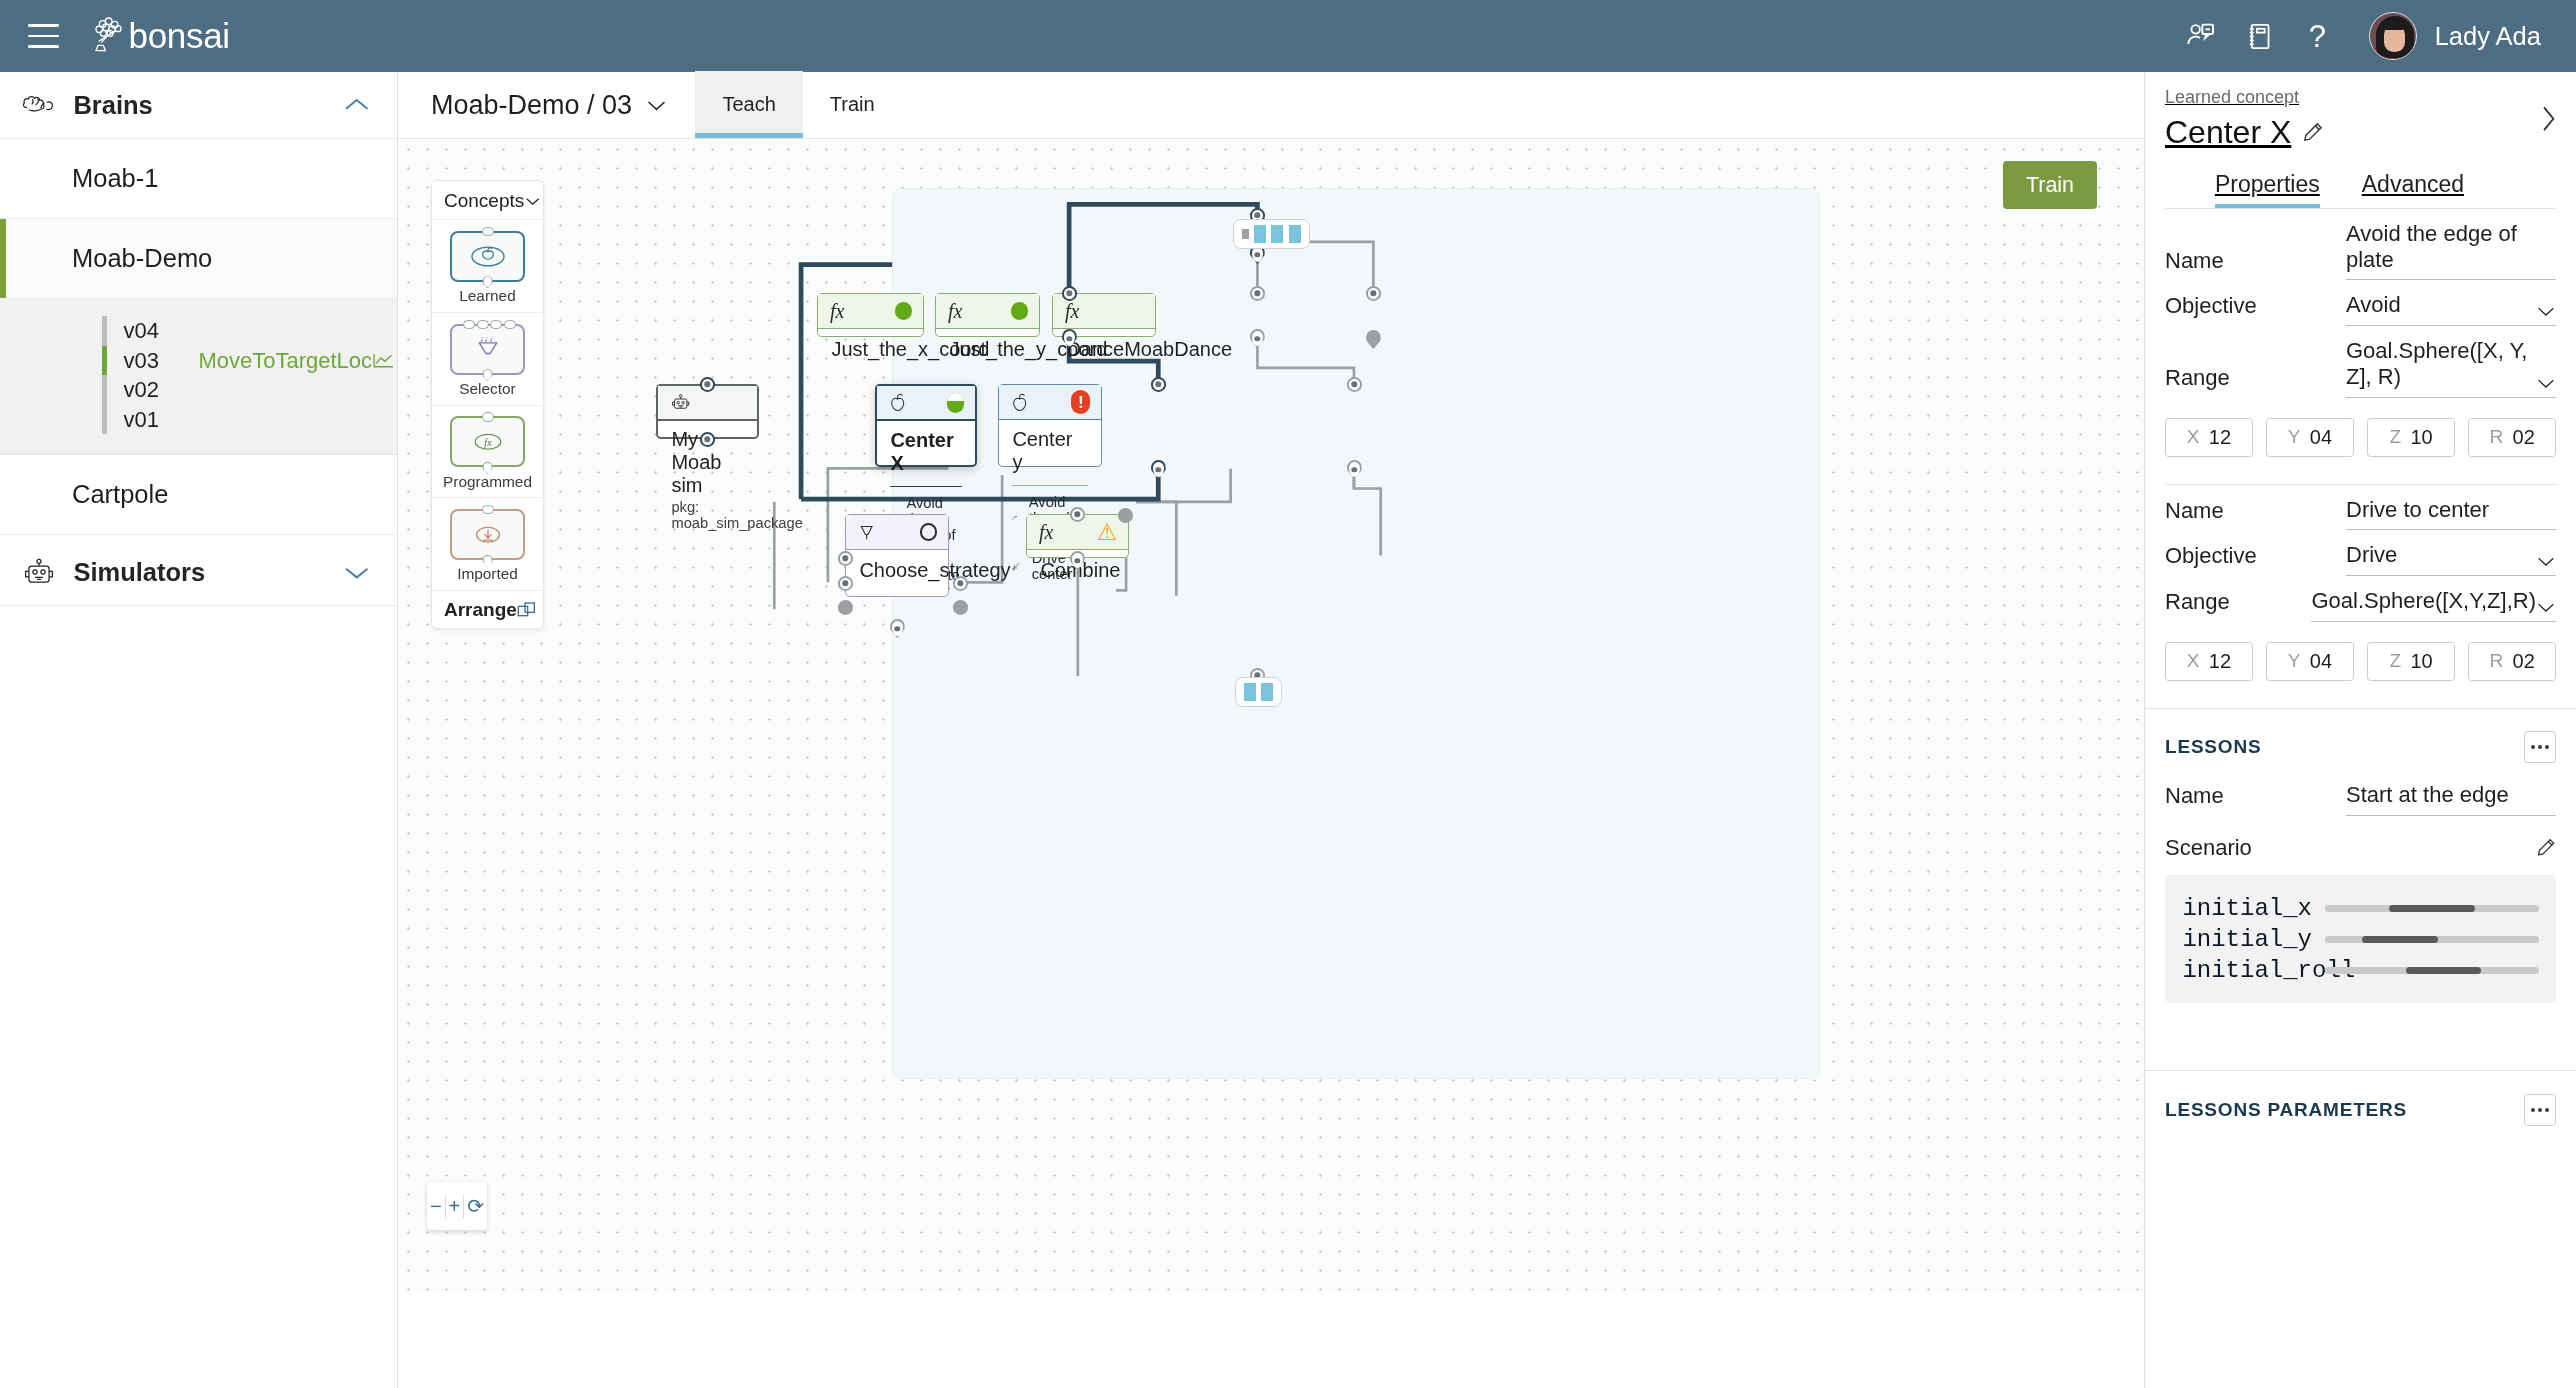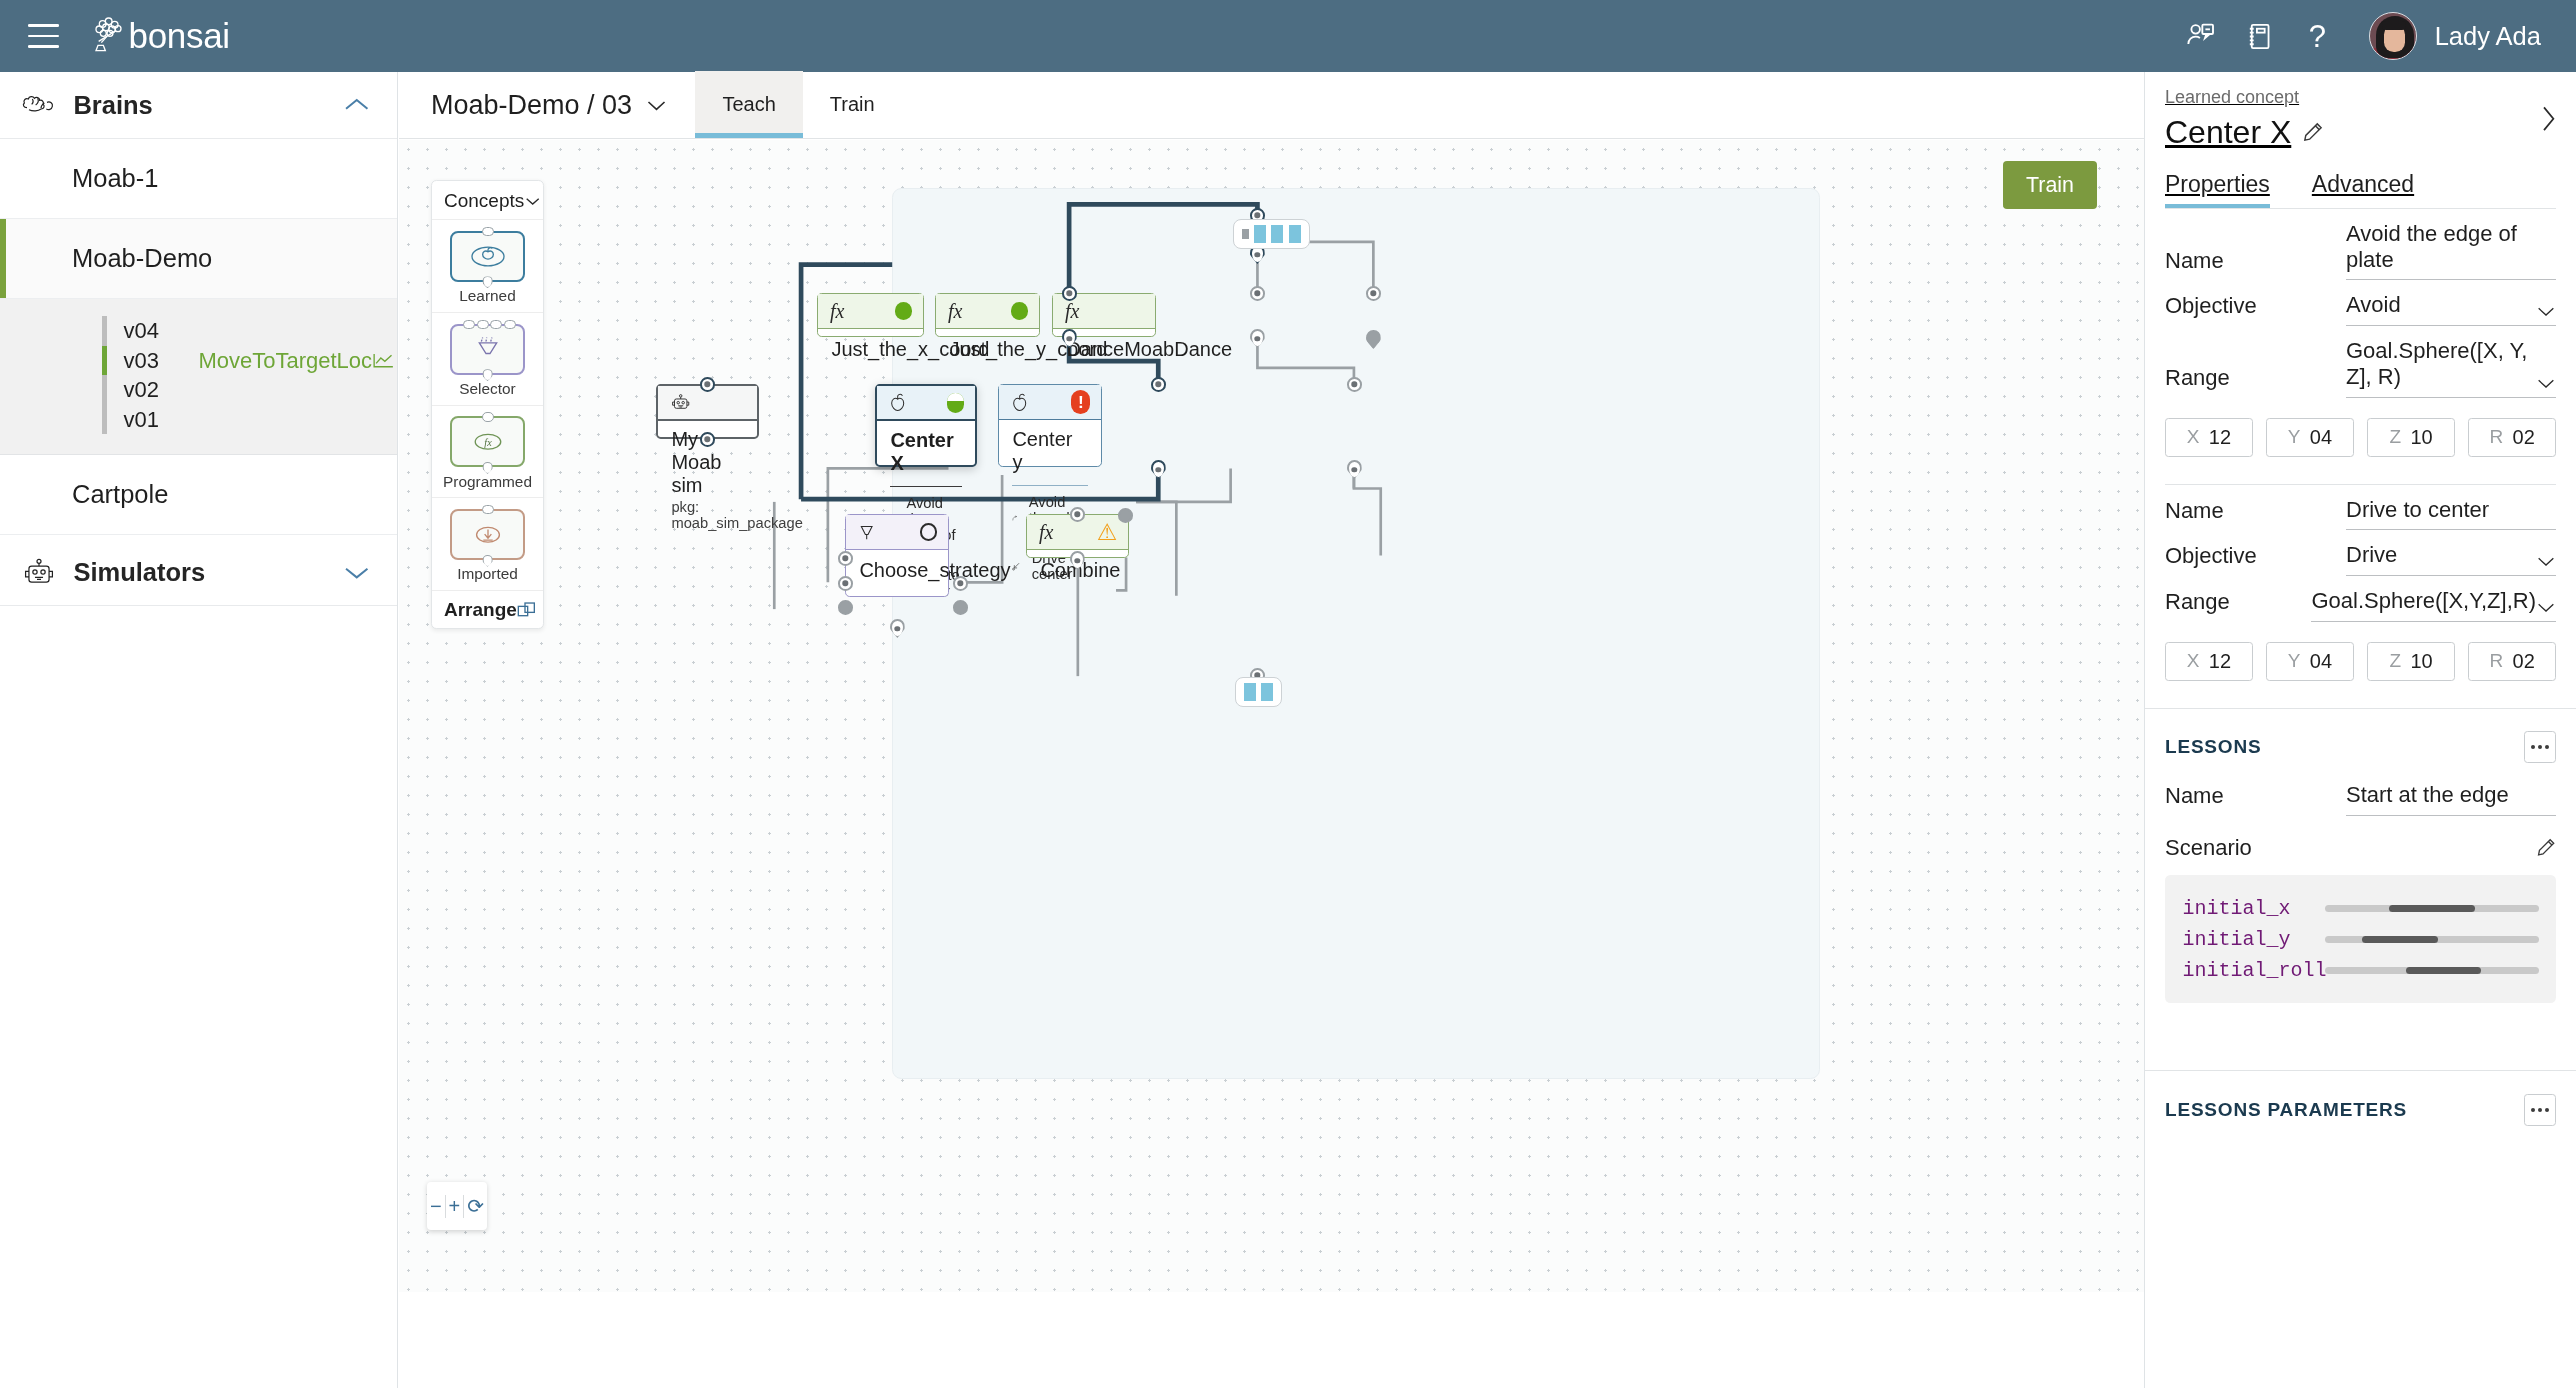--- a/index.html
+++ b/index.html
@@ -220,21 +220,21 @@
 
   
   .rpanel {
     position: absolute; left: 2144px; top: 72px; width: 432px; height: 1316px;
     background: #fff; border-left: 0.7px solid #dfe3e6; overflow: hidden;
   }
   .rp-head { padding: 14.7px 20px 0 20px; position: relative; text-decoration: underline; }
   .rp-kicker { font-size: 18px; color: #6b6b6b; }
   .rp-title { font-size: 32px; color: #111; display: flex; align-items: center; gap: 9.4px; margin-top: 6.7px; }
   .rp-arrow { position: absolute; right: 19px; top: 32px; cursor: pointer; }
-  .rp-tabs { display: flex; gap: 0; margin-top: 20px; border-bottom: 0.7px solid #e1e4e6; }
+  .rp-tabs { display: flex; gap: 0; margin-top: 20px; border-bottom: 0.7px solid #e1e4e6; justify-content: center; }
   .rp-tab { font-size: 23px; color: #1f1f1f; padding: 0 0 9.4px 0; margin-right: 42px;
     cursor: pointer; position: relative; }
   .rp-tab.active::after {
     content: ""; position: absolute; left: 0; right: 0; bottom: -0.7px; height: 4.7px; background: #79bcd8;
   }
   .rp-section {
     display: flex; align-items: center; justify-content: space-between;
     padding: 23px 20px 6.7px 20px;
   }
   .rp-section h4 { font-size: 19px; letter-spacing: 0.8px; color: #1b3a4f; font-weight: bold; }
@@ -259,21 +259,21 @@
   .numbox .v { font-size: 20px; color: #1f1f1f; }
   .rp-hr { height: 0.7px; background: #e1e4e6; margin: 27px 0 0 0; }
   .rp-hr.inset { margin: 27px 20px 0 20px; }
   .scenario-head {
     display: flex; align-items: center; justify-content: space-between;
     padding: 19px 20px 0 20px;
   }
   .scenario-head .lbl { font-size: 22px; color: #1f1f1f; }
   .scen-box { margin: 14.7px 20px 0 20px; background: #f2f2f2; border-radius: 5.4px; padding: 17.4px 17.4px; }
   .scen-row { display: flex; align-items: center; gap: 16px; height: 31px; }
-  .scen-name { font-family: "Liberation Mono", monospace; font-size: 20px; color: #701a75; width: 127px; }
+  .scen-name { font-family: "Liberation Mono", monospace; font-size: 24px; color: #0f172a; width: 127px; }
   .slider { flex: 1; height: 7.4px; background: #c9c9c9; border-radius: 4px; position: relative; cursor: pointer; }
   .slider i { position: absolute; top: 0; height: 7.4px; background: #5a5a5a; border-radius: 4px; }
   svg { display: block; }
 </style>
 </head>
 <body>
 
 <div id="app">
 
   <div class="topbar">

